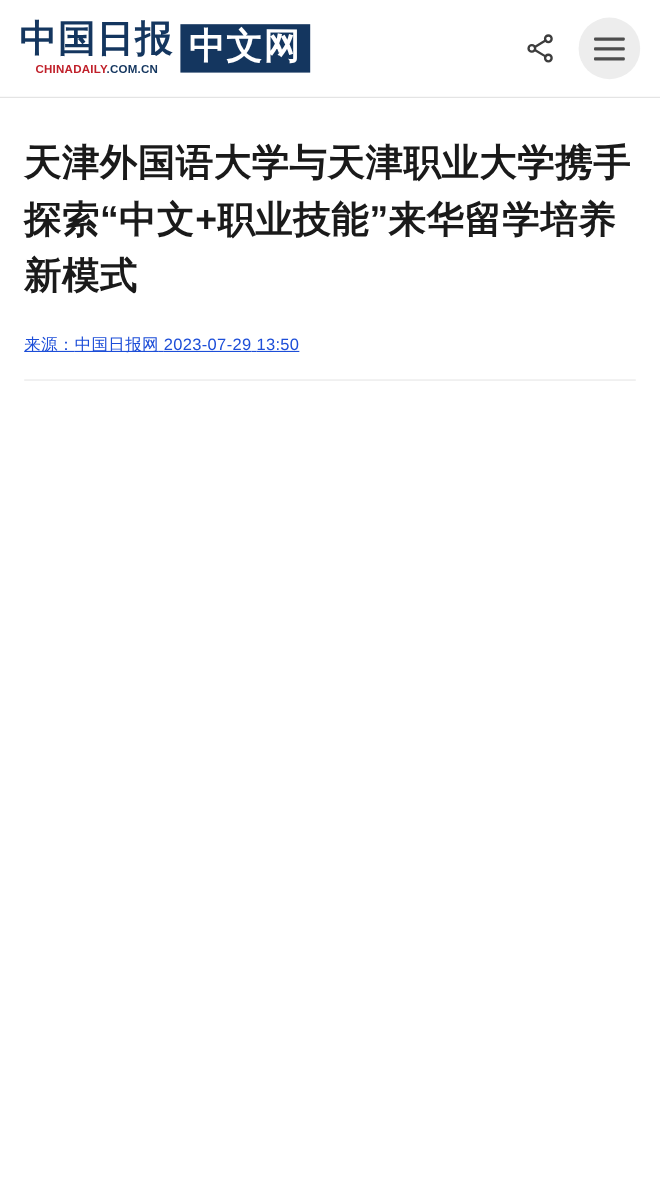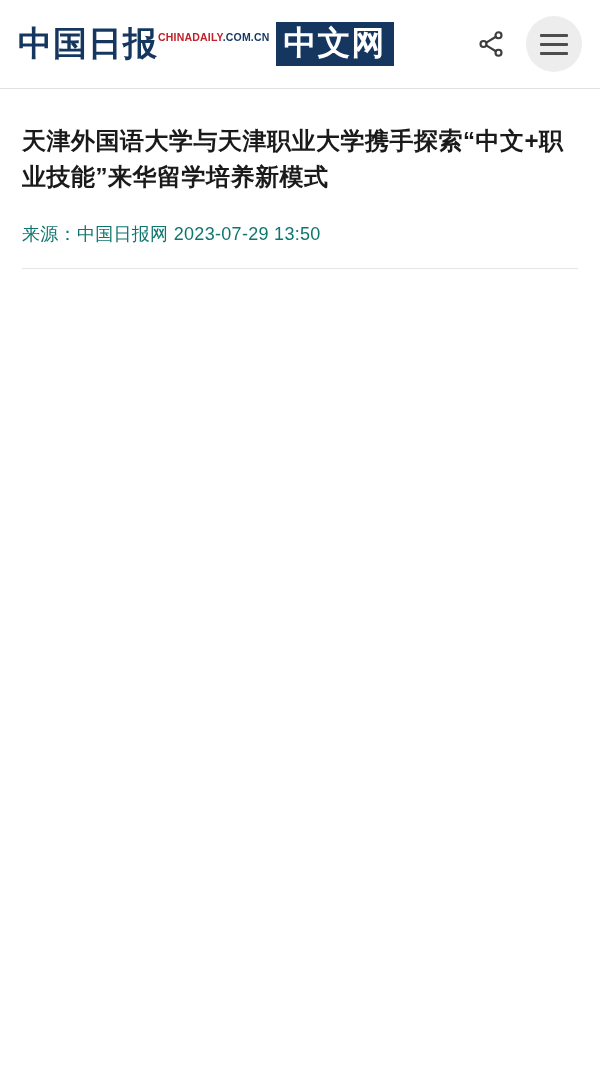--- a/index.html
+++ b/index.html
@@ -27,39 +27,40 @@
     padding: 0 18px;
     position: relative;
   }
   .logo-wrap {
     display: flex;
     align-items: center;
     gap: 0px;
   }
   .logo-cn {
     display: flex;
-    flex-direction: row;
+    flex-direction: column;
     justify-content: center;
     line-height: 1;
   }
   .logo-cn-top {
     font-family: "Liberation Serif", "DejaVu Serif", serif;
     font-weight: bold;
     font-size: 34px;
     color: #14365f;
     letter-spacing: 1px;
     white-space: nowrap;
   }
   .logo-cn-bottom {
     margin-top: 5px;
     font-size: 10.5px;
     font-weight: bold;
     color: #14365f;
     letter-spacing: 0.2px;
     white-space: nowrap;
+    text-align: center;
   }
   .logo-cn-bottom .red { color: #c0202a; }
   .logo-box {
     margin-left: 6px;
     background: #14365f;
     color: #ffffff;
     font-family: "Liberation Serif", "DejaVu Serif", serif;
     font-weight: bold;
     font-size: 33px;
     padding: 4px 8px 6px 8px;
@@ -109,32 +110,33 @@
     background: #e2e2e2;
     margin: 0 0 0 0;
   }
 
   
   .article {
     padding: 0 22px;
   }
   .article-title {
     margin: 34px 0 0 0;
-    font-size: 24px;
+    font-size: 34px;
     line-height: 1.52;
     font-weight: bold;
     color: #1a1a1a;
     letter-spacing: 0.5px;
   }
   .article-meta {
     margin-top: 26px;
     padding-bottom: 22px;
-    font-size: 18px;
-    color: #0f766e;
+    font-size: 15px;
+    color: #1d4ed8;
     letter-spacing: 0.3px;
+    text-decoration: underline;
   }
   .meta-divider {
     height: 1px;
     background: #e6e6e6;
   }
   .article-body {
     padding-top: 8px;
   }
   .article-body p {
     margin: 26px 0 0 0;

